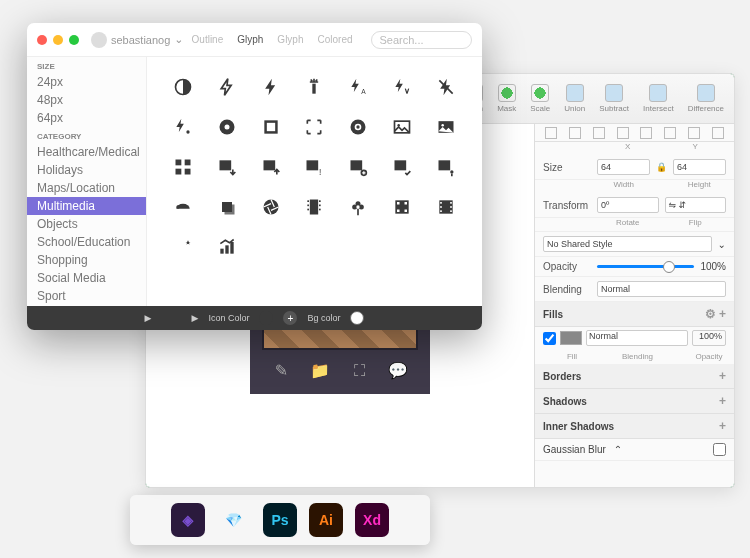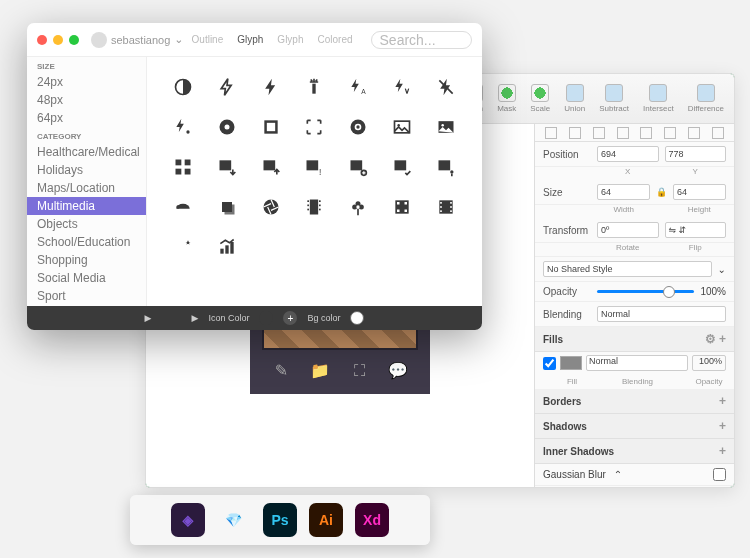--- a/index.html
+++ b/index.html
@@ -38,21 +38,21 @@
 .front-window { position:absolute; left:27px; top:23px; width:455px; height:307px; background:#fff; border-radius:7px; box-shadow:0 12px 40px rgba(0,0,0,0.35); overflow:hidden; }
 .fw-titlebar { height:34px; display:flex; align-items:center; padding:0 10px; gap:8px; border-bottom:1px solid #eee; }
 .fw-titlebar .dots { display:flex; gap:6px; }
 .fw-titlebar .dot { width:10px; height:10px; border-radius:50%; }
 .dot.r{background:#ff5f56}.dot.y{background:#ffbd2e}.dot.g{background:#27c93f}
 .fw-user { display:flex; align-items:center; gap:4px; font-size:11px; color:#999; margin-left:4px; }
 .fw-user .av { width:16px; height:16px; background:#ddd; border-radius:50%; }
 .fw-tabs { display:flex; gap:14px; margin-left:auto; font-size:10px; }
 .fw-tabs .tab { color:#bbb; cursor:pointer; }
 .fw-tabs .tab.active { color:#555; font-weight:500; }
-.fw-search { width:110px; height:18px; border:1px solid #ddd; border-radius:9px; font-size:14px; color:#bbb; padding:0 8px; display:flex; align-items:center; margin-left:10px; }
+.fw-search { width:110px; height:18px; border:1px solid #ddd; border-radius:9px; font-size:11px; color:#bbb; padding:0 8px; display:flex; align-items:center; margin-left:10px; }
 .fw-body { display:flex; height:calc(100% - 34px - 24px); }
 .fw-sidebar { width:120px; background:#fcfcfc; border-right:1px solid #eee; overflow:auto; font-size:10px; }
 .fw-sb-hdr { font-size:8px; font-weight:700; color:#888; padding:5px 10px 2px; }
 .fw-sb-item { padding:2px 10px; font-size:12px; color:#777; cursor:pointer; }
 .fw-sb-item.sel { background:#7b6fd9; color:#fff; }
 .fw-grid { flex:1; padding:10px 14px; display:grid; grid-template-columns:repeat(7,1fr); grid-auto-rows:40px; align-items:center; justify-items:center; overflow:auto; }
 .fw-grid .ic { width:20px; height:20px; color:#3a3a3a; display:flex; align-items:center; justify-content:center; }
 .fw-grid .ic svg { width:100%; height:100%; }
 .fw-footer { height:24px; background:#3a3a3a; display:flex; align-items:center; justify-content:center; gap:10px; font-size:9px; color:#ccc; }
 .fw-footer .sw { width:14px; height:14px; border-radius:50%; }
@@ -112,25 +112,20 @@
       <div class="insp-ruler">
           <div></div>
           <div></div>
           <div></div>
           <div></div>
           <div></div>
           <div></div>
           <div></div>
           <div></div>
         </div>
-      <div class="insp-row">
-        <span class="lbl">Position</span>
-        <span class="fld">694</span>
-        <span class="fld">778</span>
-      </div>
       <div class="insp-row" style="padding-top:0;border:0">
           <span class="lbl"></span>
           <span class="sub">X</span>
           <span class="sub">Y</span>
         </div>
       <div class="insp-row">
         <span class="lbl">Size</span>
         <span class="fld">64</span>
         <span style="font-size:9px">🔒</span>
         <span class="fld">64</span>

